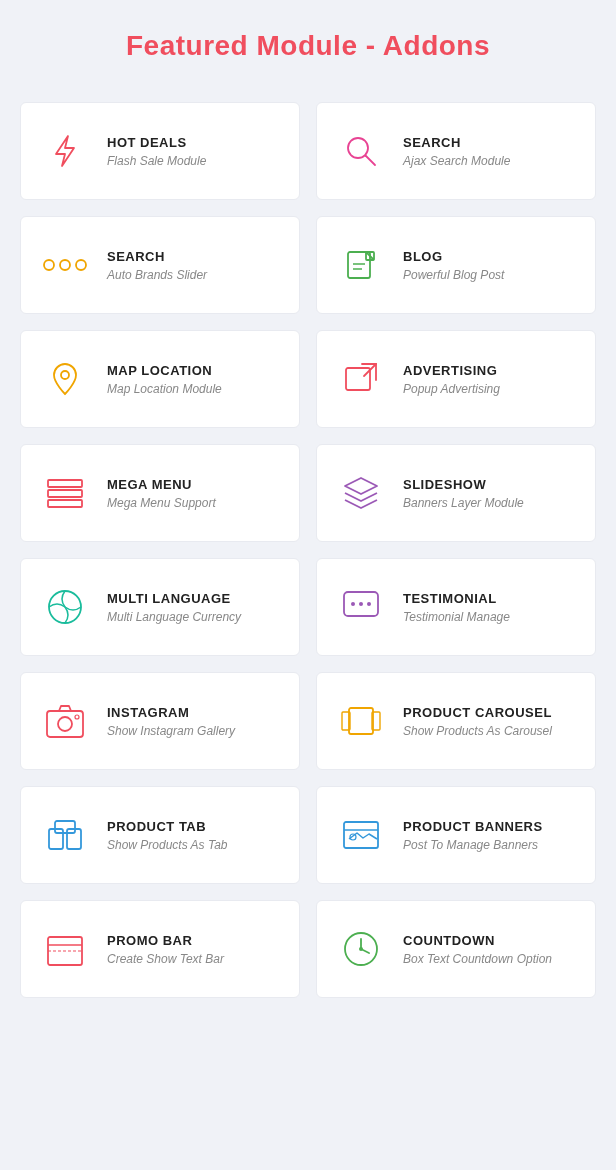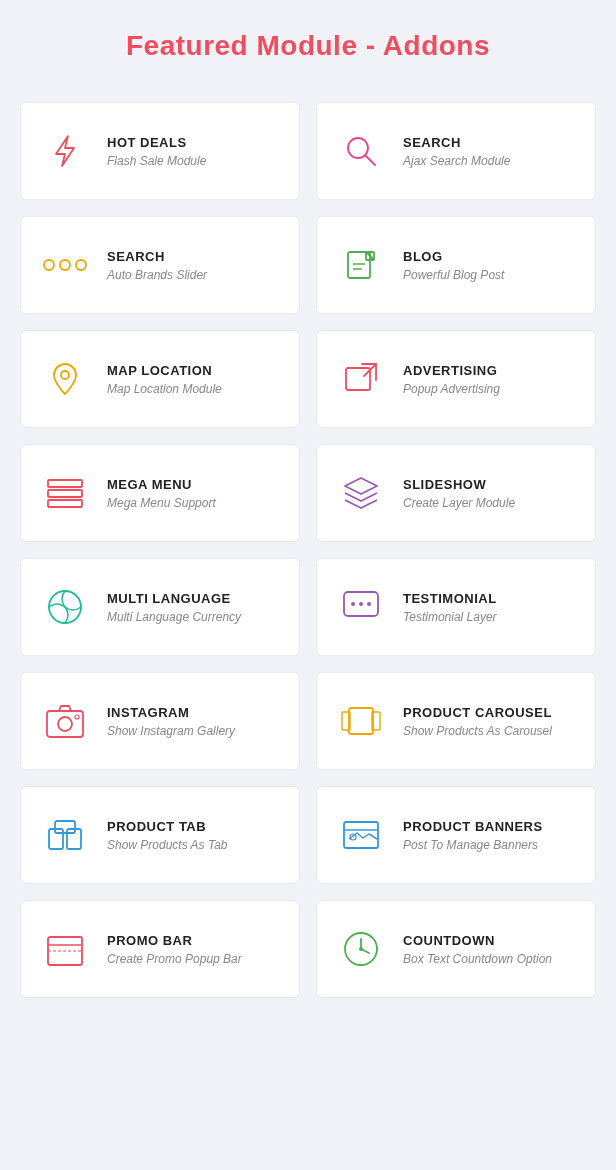--- a/index.html
+++ b/index.html
@@ -155,21 +155,21 @@
     <div class="card">
       <div class="icon-wrap">
         <svg width="40" height="36" viewBox="0 0 40 36" fill="none" xmlns="http://www.w3.org/2000/svg">
       <polygon points="20,3 36,11 20,19 4,11" stroke="#9b59b6" stroke-width="1.8" fill="none" stroke-linejoin="round"></polygon>
       <polyline points="4,18 20,26 36,18" stroke="#9b59b6" stroke-width="1.8" fill="none" stroke-linejoin="round"></polyline>
       <polyline points="4,25 20,33 36,25" stroke="#9b59b6" stroke-width="1.8" fill="none" stroke-linejoin="round"></polyline>
     </svg>
       </div>
       <div class="card-text">
         <div class="title">SLIDESHOW</div>
-        <div class="subtitle">Create Layer Module</div>
+        <div class="subtitle">Banners Layer Module</div>
       </div>
     </div>
     <div class="card">
       <div class="icon-wrap">
         <svg width="40" height="40" viewBox="0 0 40 40" fill="none" xmlns="http://www.w3.org/2000/svg">
       <circle cx="20" cy="20" r="16" stroke="#1abc9c" stroke-width="1.8"></circle>
       <path d="M4 20 Q12 14 20 20 Q28 26 36 20" stroke="#1abc9c" stroke-width="1.5" fill="none"></path>
       <path d="M20 4 Q14 12 20 20 Q26 28 20 36" stroke="#1abc9c" stroke-width="1.5" fill="none"></path>
     </svg>
       </div>
@@ -182,21 +182,21 @@
       <div class="icon-wrap">
         <svg width="40" height="36" viewBox="0 0 40 36" fill="none" xmlns="http://www.w3.org/2000/svg">
       <rect x="3" y="3" width="34" height="24" rx="4" stroke="#9b59b6" stroke-width="1.8" fill="none"></rect>
       <circle cx="12" cy="15" r="2" fill="#9b59b6"></circle>
       <circle cx="20" cy="15" r="2" fill="#9b59b6"></circle>
       <circle cx="28" cy="15" r="2" fill="#9b59b6"></circle>
     </svg>
       </div>
       <div class="card-text">
         <div class="title">TESTIMONIAL</div>
-        <div class="subtitle">Testimonial Layer</div>
+        <div class="subtitle">Testimonial Manage</div>
       </div>
     </div>
     <div class="card">
       <div class="icon-wrap">
         <svg width="40" height="36" viewBox="0 0 40 36" fill="none" xmlns="http://www.w3.org/2000/svg">
       <rect x="2" y="8" width="36" height="26" rx="3" stroke="#f04e5e" stroke-width="1.8" fill="none"></rect>
       <path d="M14 8 L16 3 L24 3 L26 8" stroke="#f04e5e" stroke-width="1.8" stroke-linejoin="round" fill="none"></path>
       <circle cx="20" cy="21" r="7" stroke="#f04e5e" stroke-width="1.8" fill="none"></circle>
       <circle cx="32" cy="14" r="2" stroke="#f04e5e" stroke-width="1.2" fill="none"></circle>
     </svg>
@@ -249,21 +249,21 @@
     <div class="card">
       <div class="icon-wrap">
         <svg width="40" height="36" viewBox="0 0 40 36" fill="none" xmlns="http://www.w3.org/2000/svg">
       <rect x="3" y="6" width="34" height="28" rx="2" stroke="#f04e5e" stroke-width="1.8" fill="none"></rect>
       <line x1="3" y1="14" x2="37" y2="14" stroke="#f04e5e" stroke-width="1.5"></line>
       <line x1="3" y1="20" x2="37" y2="20" stroke="#f04e5e" stroke-width="1.2" stroke-dasharray="3,2"></line>
     </svg>
       </div>
       <div class="card-text">
         <div class="title">PROMO BAR</div>
-        <div class="subtitle">Create Promo Popup Bar</div>
+        <div class="subtitle">Create Show Text Bar</div>
       </div>
     </div>
     <div class="card">
       <div class="icon-wrap">
         <svg width="40" height="40" viewBox="0 0 40 40" fill="none" xmlns="http://www.w3.org/2000/svg">
       <circle cx="20" cy="20" r="16" stroke="#4caf50" stroke-width="1.8"></circle>
       <line x1="20" y1="10" x2="20" y2="20" stroke="#4caf50" stroke-width="1.8" stroke-linecap="round"></line>
       <line x1="20" y1="20" x2="28" y2="24" stroke="#4caf50" stroke-width="1.8" stroke-linecap="round"></line>
       <circle cx="20" cy="20" r="2" fill="#4caf50"></circle>
     </svg>

